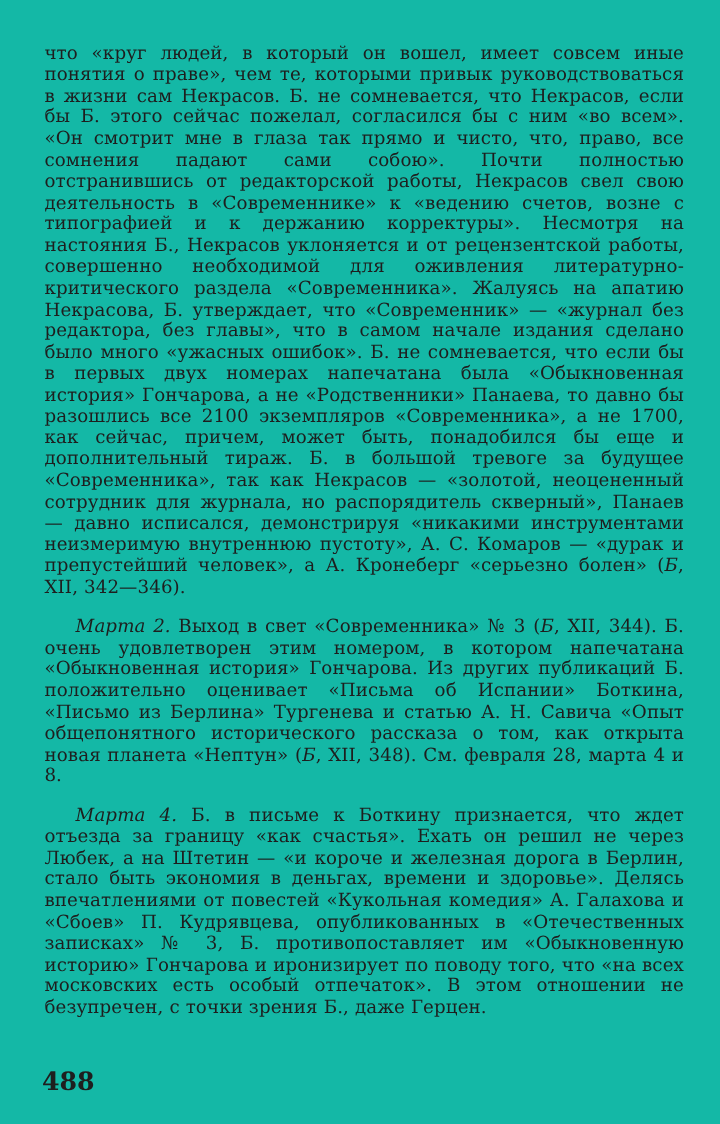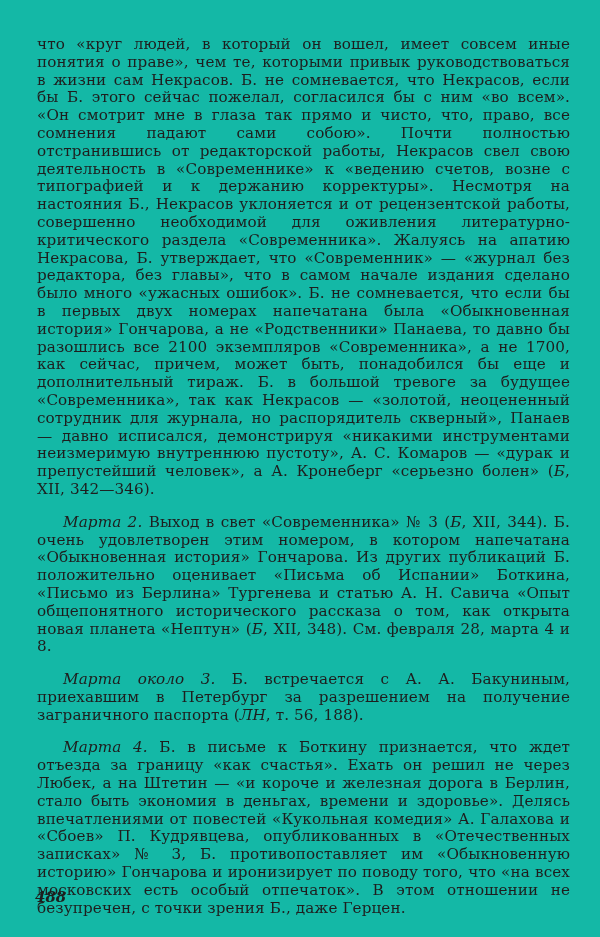--- a/index.html
+++ b/index.html
@@ -40,30 +40,28 @@
     text-indent: 26px;
     margin-top: 15px;
   }
   .text-block .it {
     font-style: italic;
   }
   .page-number {
     position: absolute;
     left: 35px;
     top: 888px;
-    font-size: 15px;
-    font-style: italic;
+    font-size: 21px;
     font-weight: bold;
     color: #1e1e1e;
   }
 </style>
 </head>
 <body>
 
 <div class="book-page">
   <div class="text-block" id="paragraphs">
       <p><span>что «круг людей, в который он вошел, имеет совсем иные понятия о праве», чем те, которыми привык руководствоваться в жизни сам Некрасов. Б. не сомневается, что Некрасов, если бы Б. этого сейчас пожелал, согласился бы с ним «во всем». «Он смотрит мне в глаза так прямо и чисто, что, право, все сомнения падают сами собою». Почти полностью отстранившись от редакторской работы, Некрасов свел свою деятельность в «Современнике» к «ведению счетов, возне с типографией и к держанию корректуры». Несмотря на настояния Б., Некрасов уклоняется и от рецензентской работы, совершенно необходимой для оживления литературно-критического раздела «Современника». Жалуясь на апатию Некрасова, Б. утверждает, что «Современник» — «журнал без редактора, без главы», что в самом начале издания сделано было много «ужасных ошибок». Б. не сомневается, что если бы в первых двух номерах напечатана была «Обыкновенная история» Гончарова, а не «Родственники» Панаева, то давно бы разошлись все 2100 экземпляров «Современника», а не 1700, как сейчас, причем, может быть, понадобился бы еще и дополнительный тираж. Б. в большой тревоге за будущее «Современника», так как Некрасов — «золотой, неоцененный сотрудник для журнала, но распорядитель скверный», Панаев — давно исписался, демонстрируя «никакими инструментами неизмеримую внутреннюю пустоту», А. С. Комаров — «дурак и препустейший человек», а А. Кронеберг «серьезно болен» (</span><span class="it">Б</span><span>, XII, 342—346).</span></p>
       <p class="indent"><span class="it">Марта 2.</span><span> Выход в свет «Современника» № 3 (</span><span class="it">Б</span><span>, XII, 344). Б. очень удовлетворен этим номером, в котором напечатана «Обыкновенная история» Гончарова. Из других публикаций Б. положительно оценивает «Письма об Испании» Боткина, «Письмо из Берлина» Тургенева и статью А. Н. Савича «Опыт общепонятного исторического рассказа о том, как открыта новая планета «Нептун» (</span><span class="it">Б</span><span>, XII, 348). См. февраля 28, марта 4 и 8.</span></p>
-      <p class="indent"><span class="it">Марта около 3.</span><span> Б. встречается с А. А. Бакуниным, приехавшим в Петербург за разрешением на получение заграничного паспорта (</span><span class="it">ЛН</span><span>, т. 56, 188).</span></p>
       <p class="indent"><span class="it">Марта 4.</span><span> Б. в письме к Боткину признается, что ждет отъезда за границу «как счастья». Ехать он решил не через Любек, а на Штетин — «и короче и железная дорога в Берлин, стало быть экономия в деньгах, времени и здоровье». Делясь впечатлениями от повестей «Кукольная комедия» А. Галахова и «Сбоев» П. Кудрявцева, опубликованных в «Отечественных записках» № 3, Б. противопоставляет им «Обыкновенную историю» Гончарова и иронизирует по поводу того, что «на всех московских есть особый отпечаток». В этом отношении не безупречен, с точки зрения Б., даже Герцен.</span></p>
     </div>
   <div class="page-number">488</div>
 </div>
 
 </body></html>

